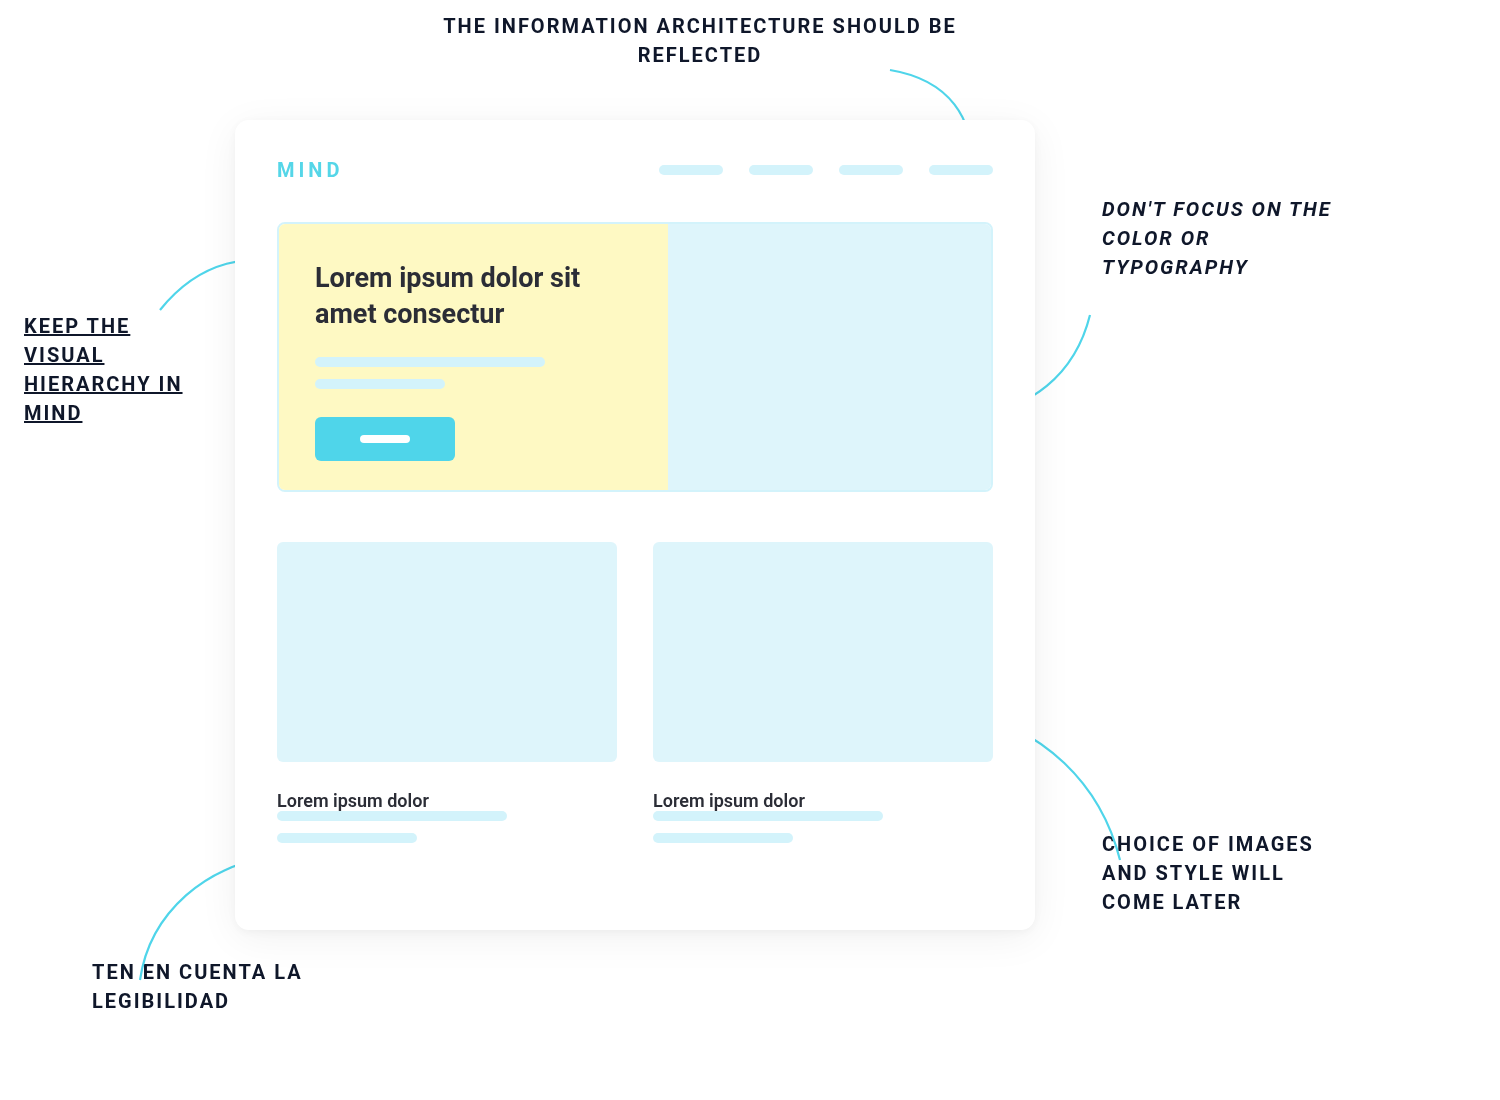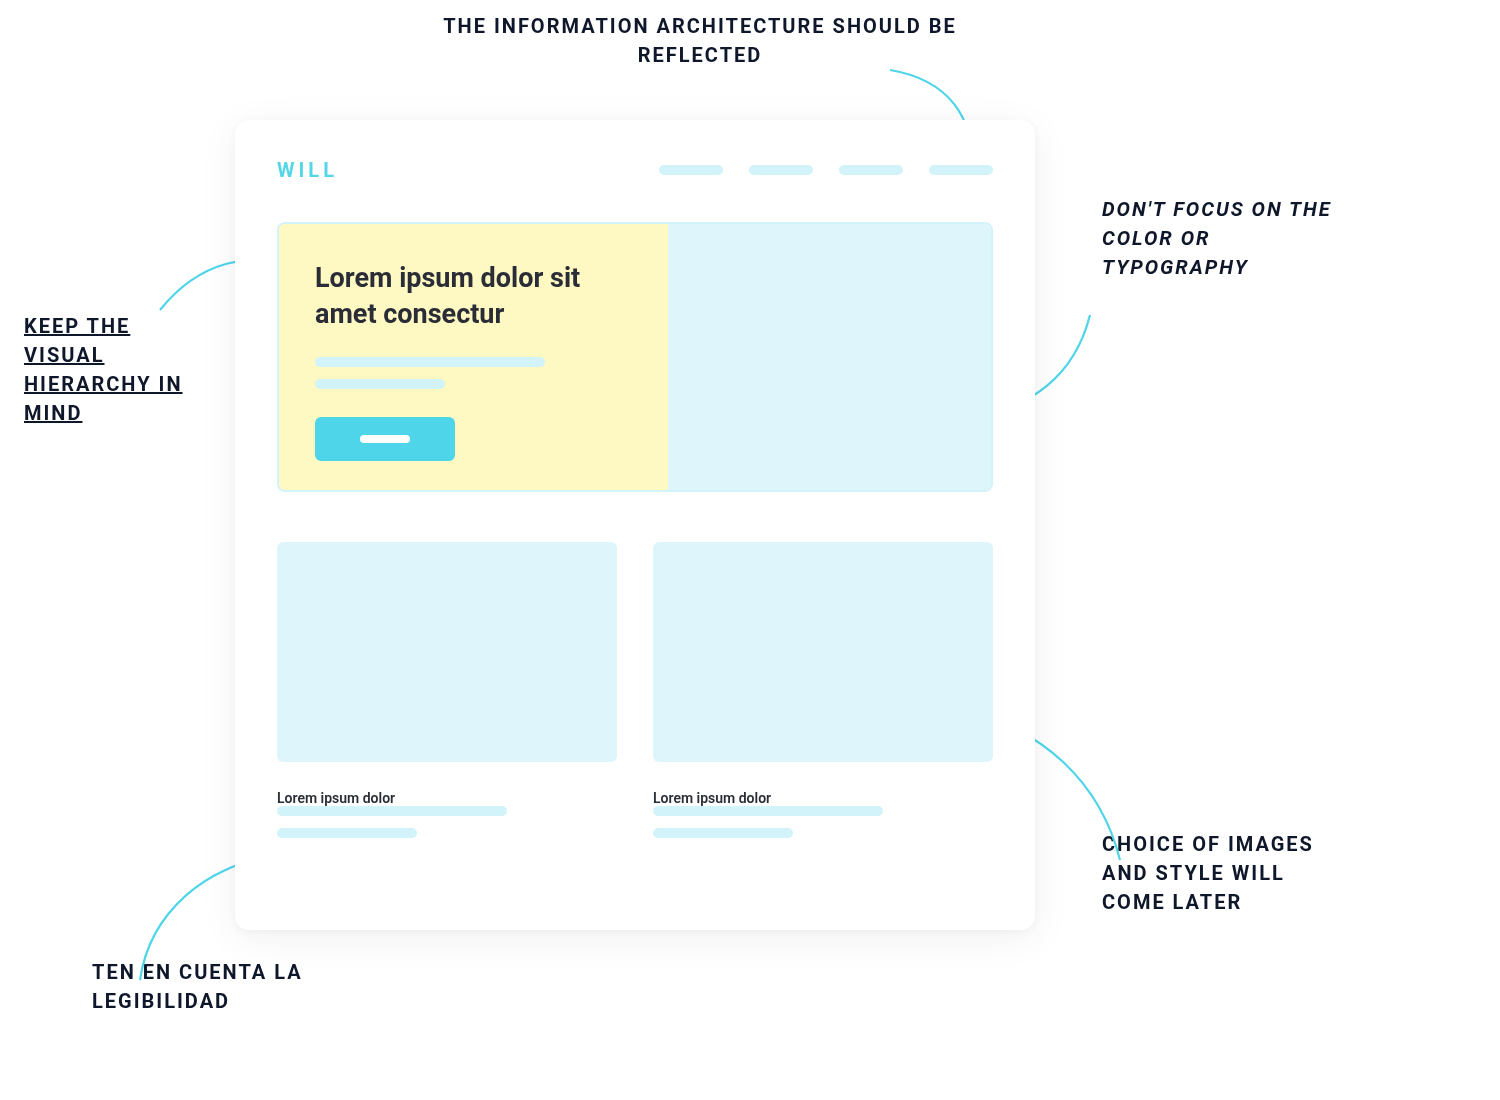--- a/index.html
+++ b/index.html
@@ -109,21 +109,21 @@
   }
   .wf-card-img {
     background: #def5fb;
     height: 220px;
     border-radius: 6px;
     margin-bottom: 28px;
   }
   .wf-card-title {
     color: #2b2d36;
     font-weight: 600;
-    font-size: 14px;
+    font-size: 18px;
   }
   .wf-card .wf-line.c1 { width: 230px; }
   .wf-card .wf-line.c2 { width: 140px; }
 
   .arrow { position: absolute; }
   .arrow svg { overflow: visible; }
   .arrow-stroke { fill: none; stroke: #4fd5ea; stroke-width: 2.2; }
   .arrow-head { fill: none; stroke: #4fd5ea; stroke-width: 2.2; stroke-linecap: round; }
 
   
@@ -172,21 +172,21 @@
 
 <div class="arrow" style="left:130px; top:850px;">
   <svg width="150" height="140">
     <path class="arrow-stroke" d="M10,130 C20,60 80,15 138,8"></path>
     <path class="arrow-head" d="M128,-2 L140,8 L128,20"></path>
   </svg>
 </div>
 
 <div class="wireframe">
   <div class="wf-header">
-    <div class="wf-logo">WILL</div>
+    <div class="wf-logo">MIND</div>
     <div class="wf-nav">
       <div class="wf-nav-item"></div>
       <div class="wf-nav-item"></div>
       <div class="wf-nav-item"></div>
       <div class="wf-nav-item"></div>
     </div>
   </div>
 
   <div class="wf-hero">
     <div class="wf-hero-left">

